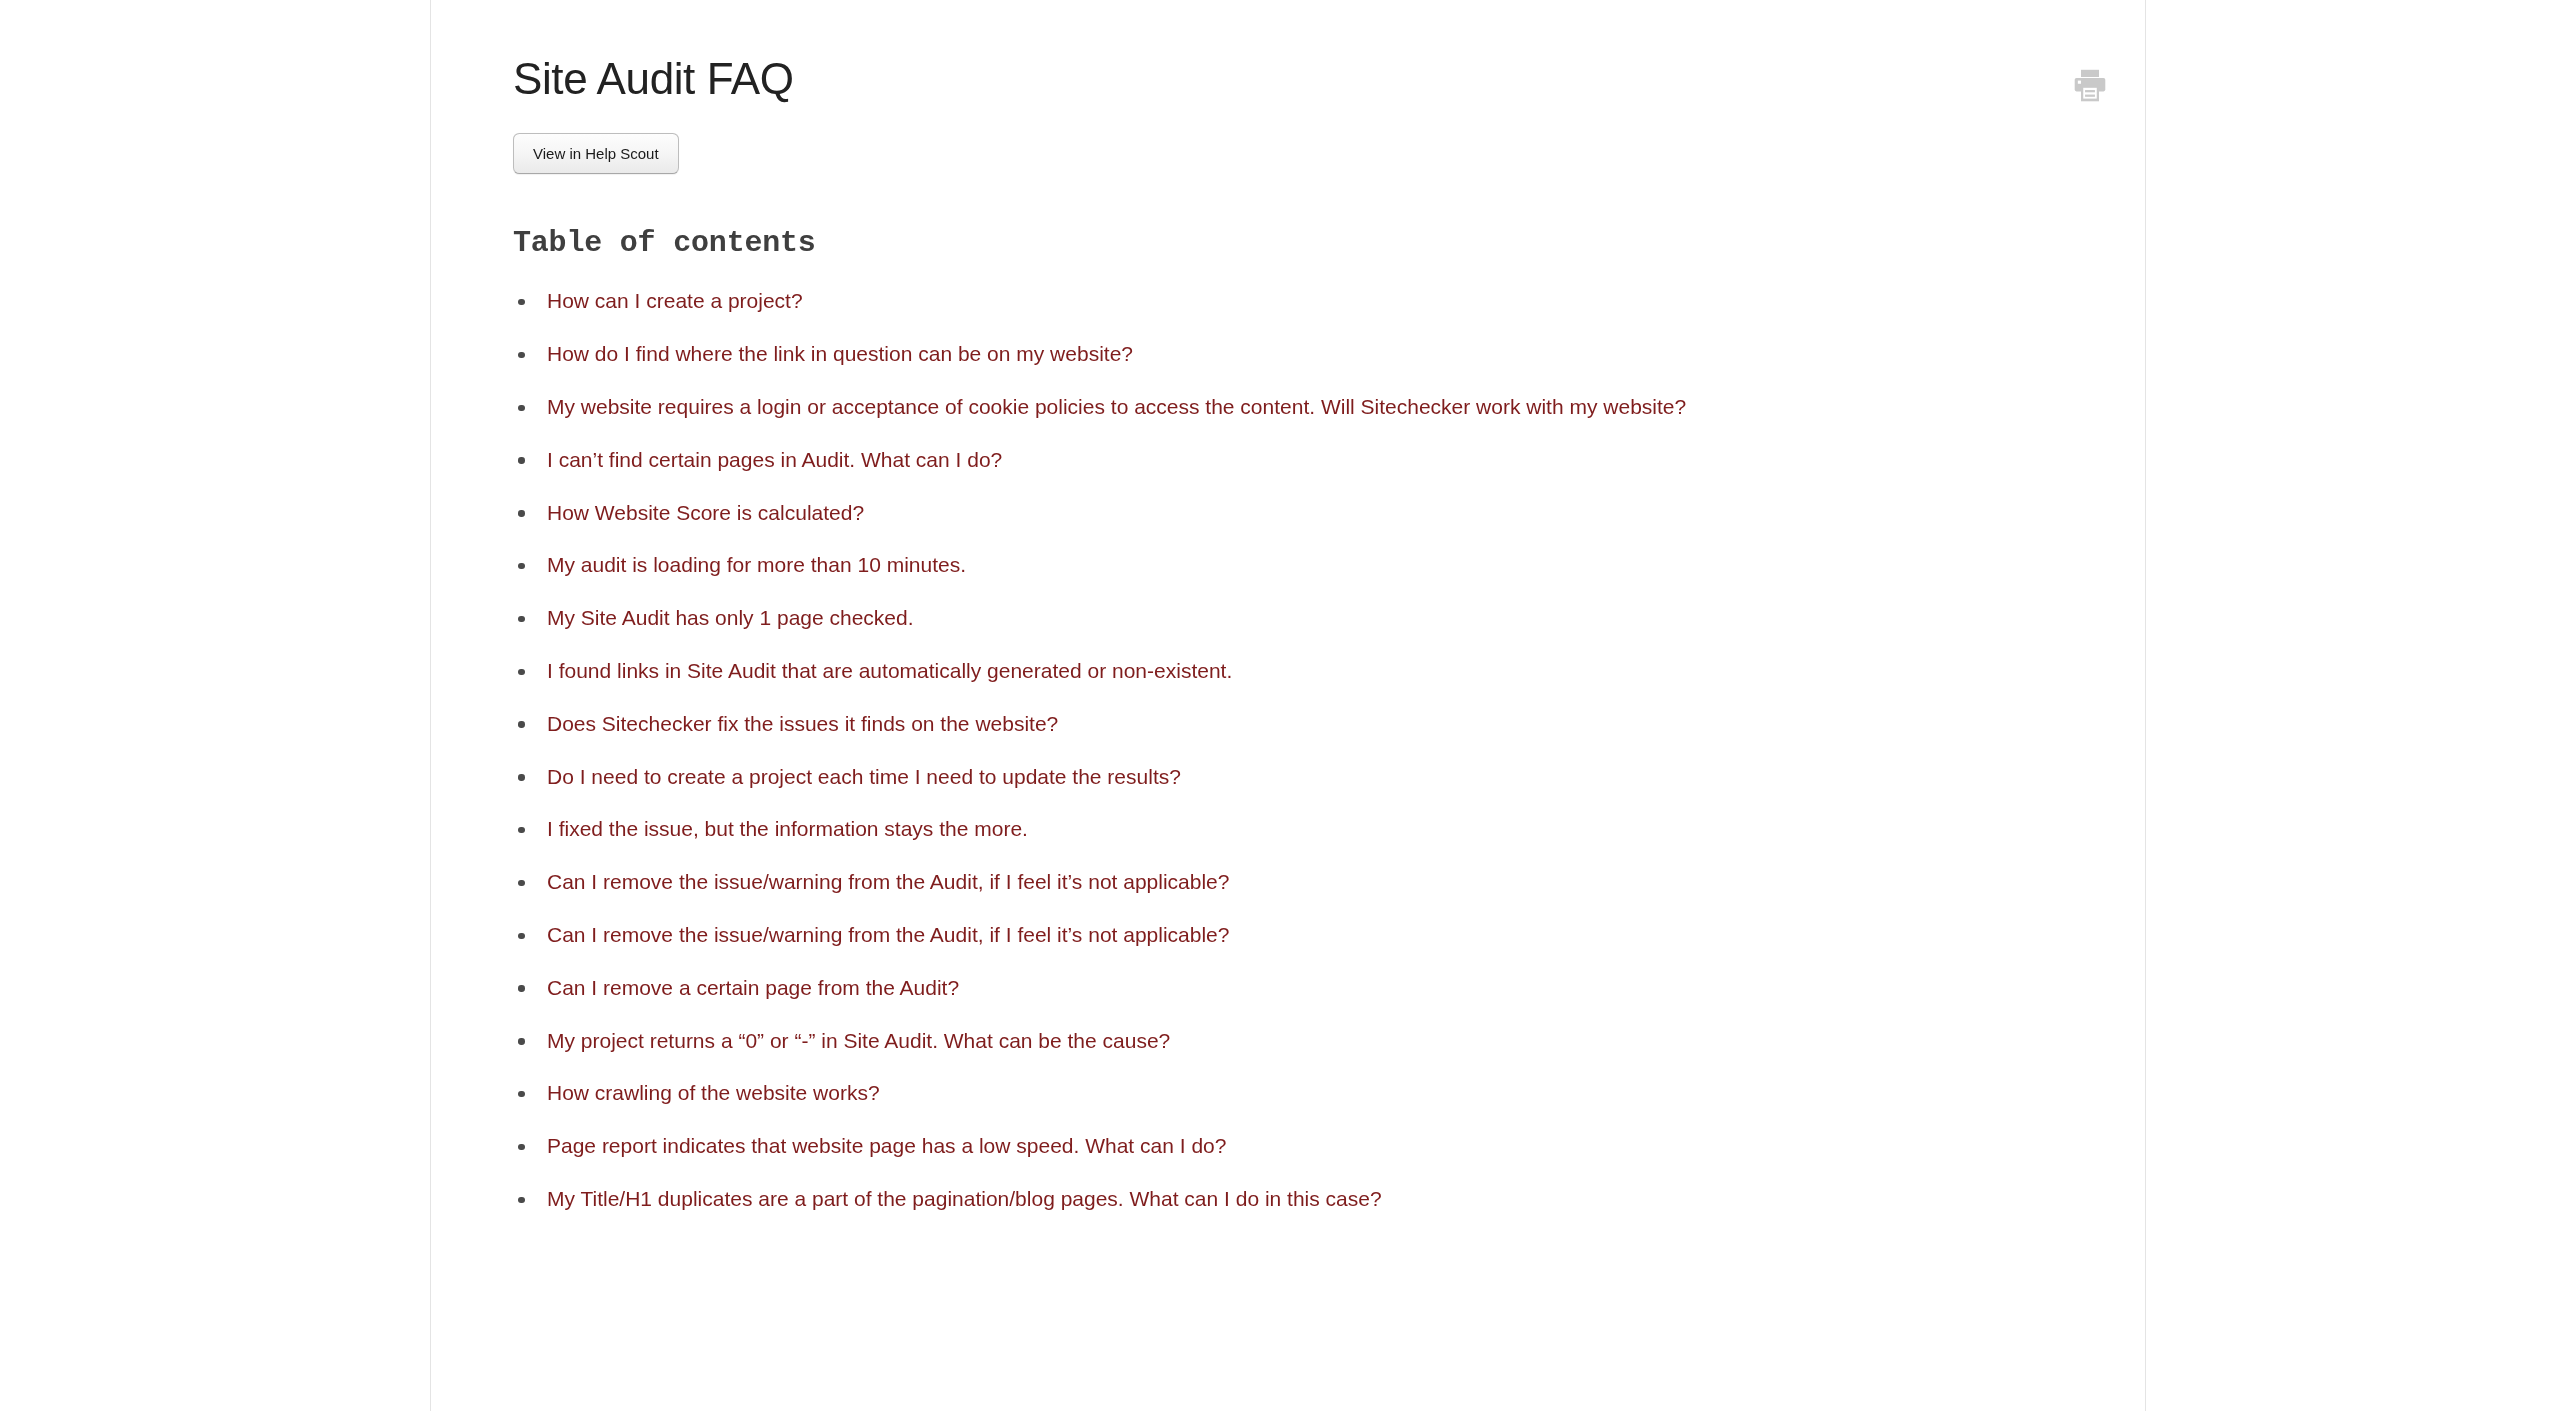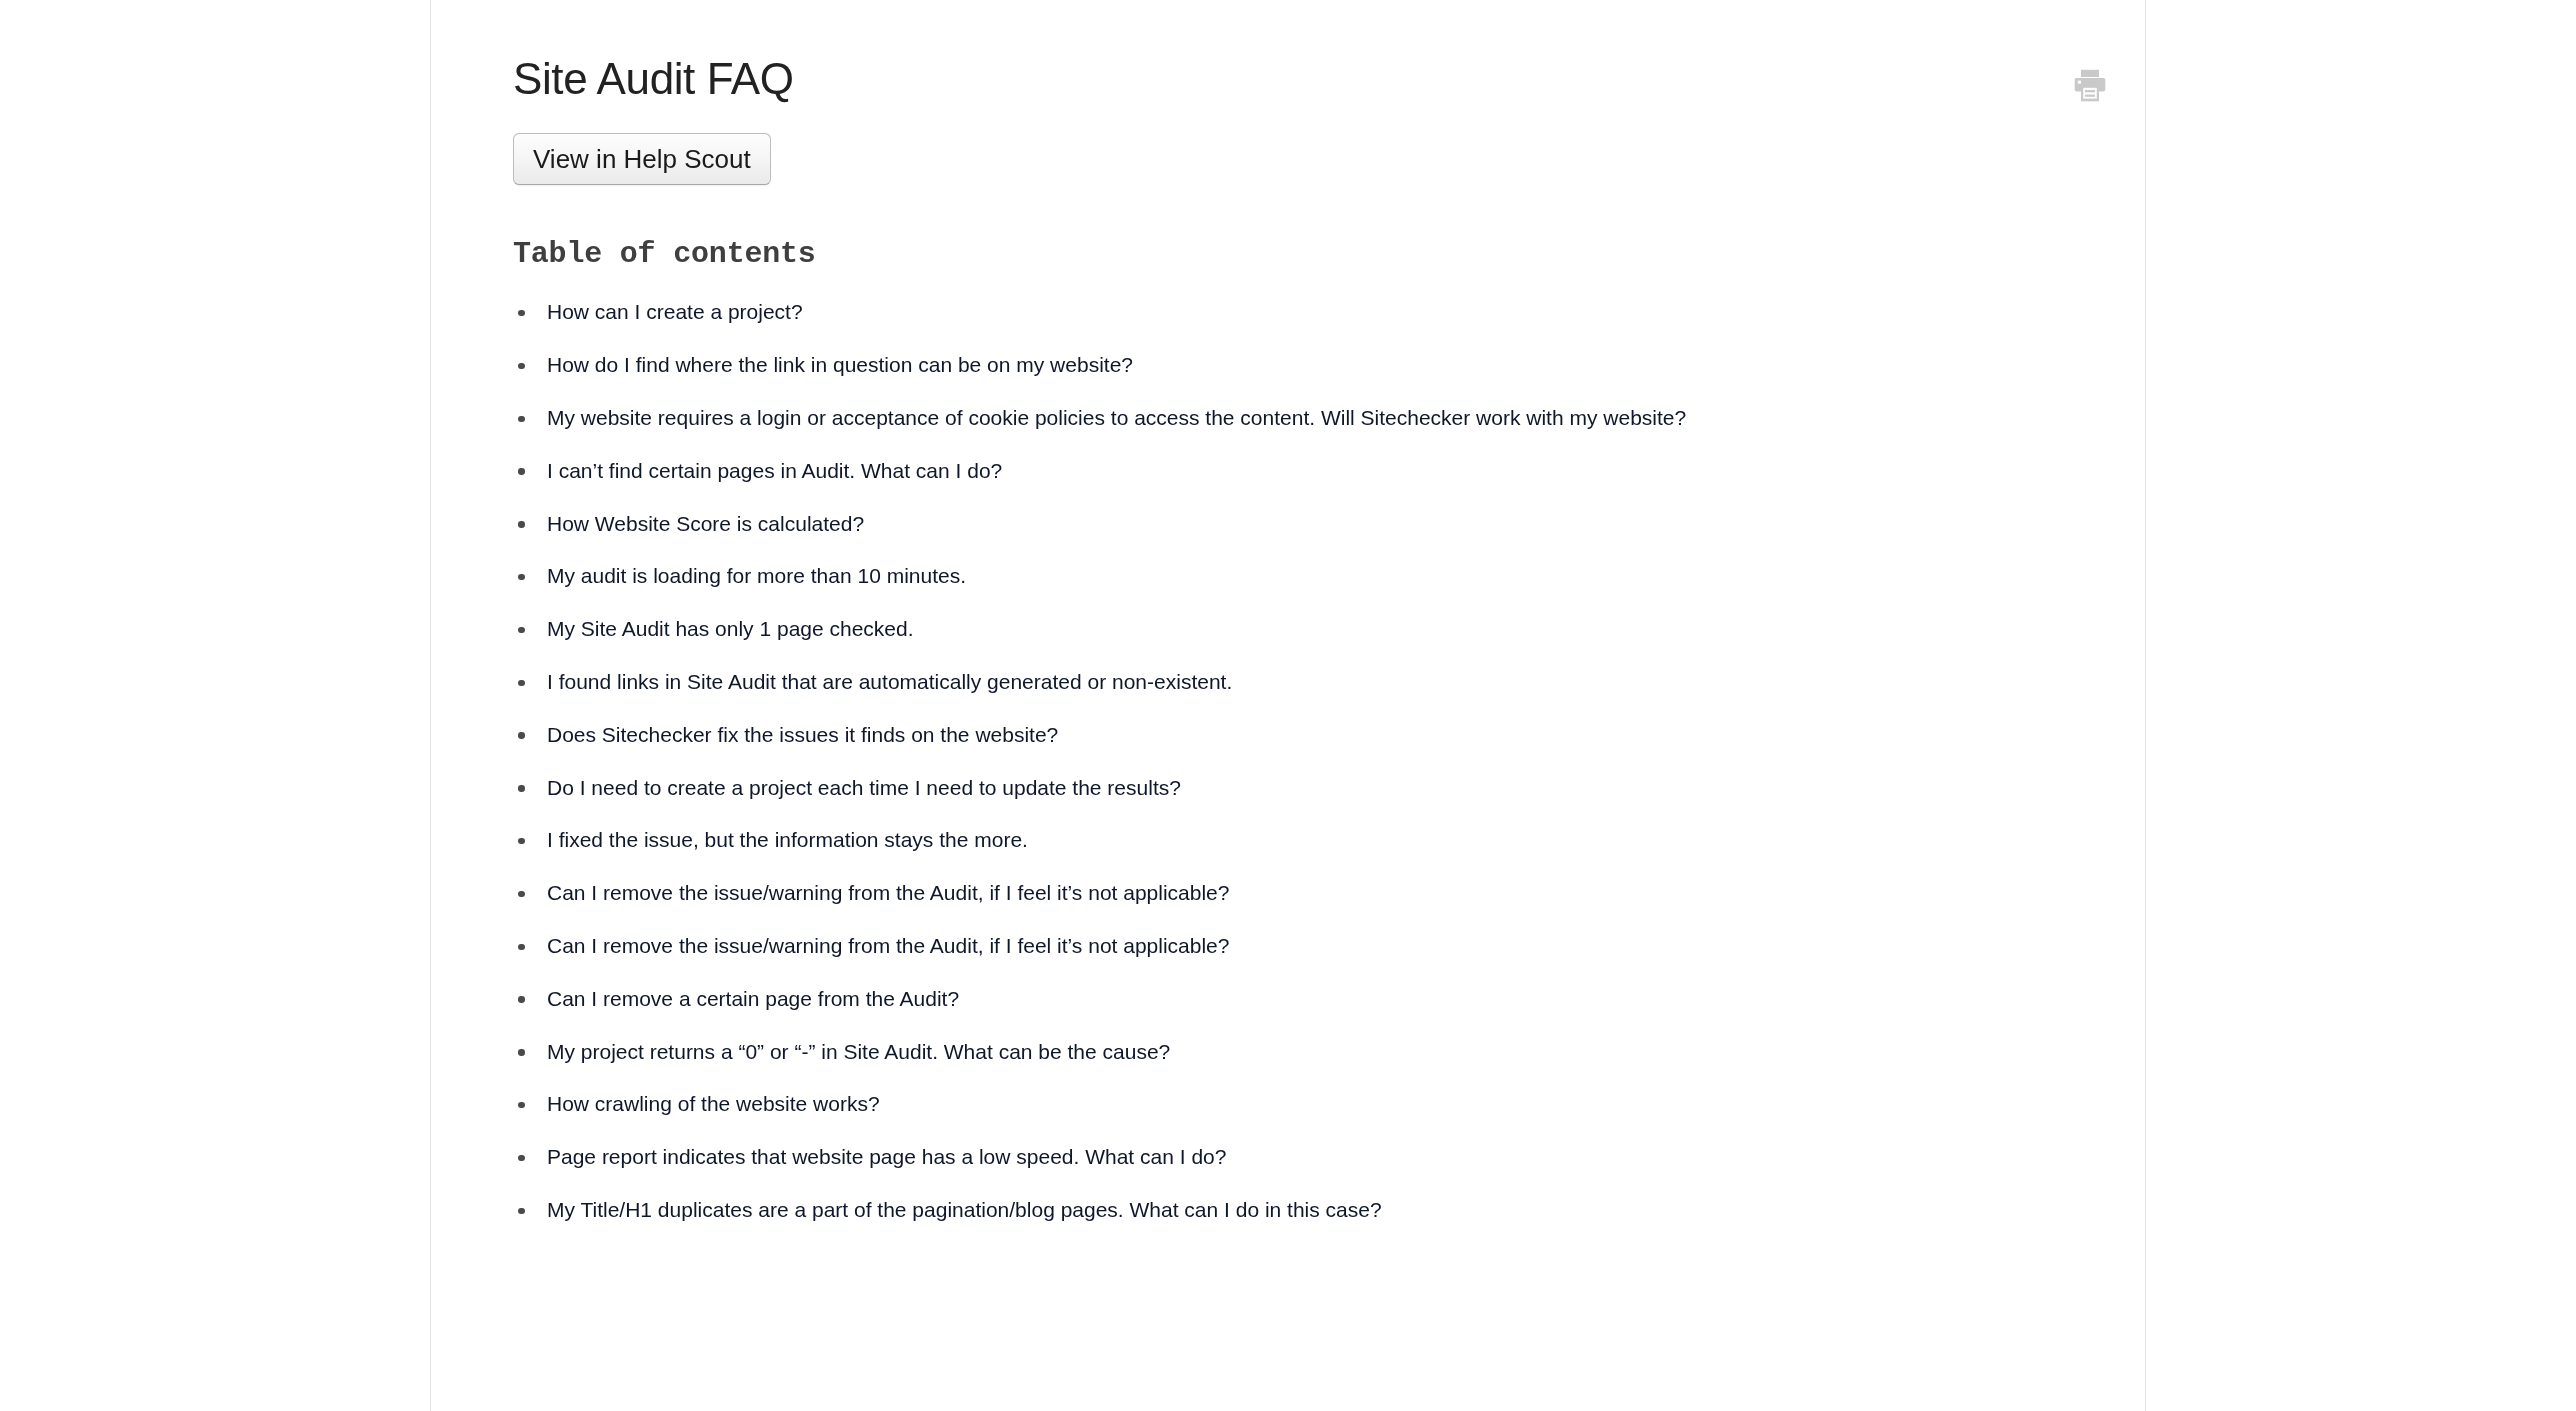--- a/index.html
+++ b/index.html
@@ -69,21 +69,21 @@
   }
 
   
   .btn-row {
     margin-top: 30px;
   }
 
   .help-scout-button {
     display: inline-block;
     font-family: "Liberation Sans", sans-serif;
-    font-size: 26px;
+    font-size: 15px;
     line-height: 1;
     color: #1a1a1a;
     padding: 11.6px 19px 12.5px 19px;
     border: 0.9px solid #bdbdbd;
     border-bottom-color: #a8a8a8;
     border-radius: 6.3px;
     background: linear-gradient(to bottom, #fdfdfd 0%, #f6f6f6 45%, #eaeaea 100%);
     box-shadow: 0 0.9px 0.9px rgba(0,0,0,0.06);
     cursor: pointer;
     text-decoration: none;
@@ -121,21 +121,21 @@
     left: 5.4px;
     top: 11.6px;
     width: 6.3px;
     height: 6.3px;
     border-radius: 50%;
     background: #4a4a4a;
   }
 
   .toc-link {
     font-size: 21px;
-    color: #0f172a;
+    color: #7f1d1d;
     text-decoration: none;
     font-family: "Liberation Sans", sans-serif;
     cursor: pointer;
   }
 </style>
 </head>
 <body>
 
 <div class="page">
   <div class="content-frame">

